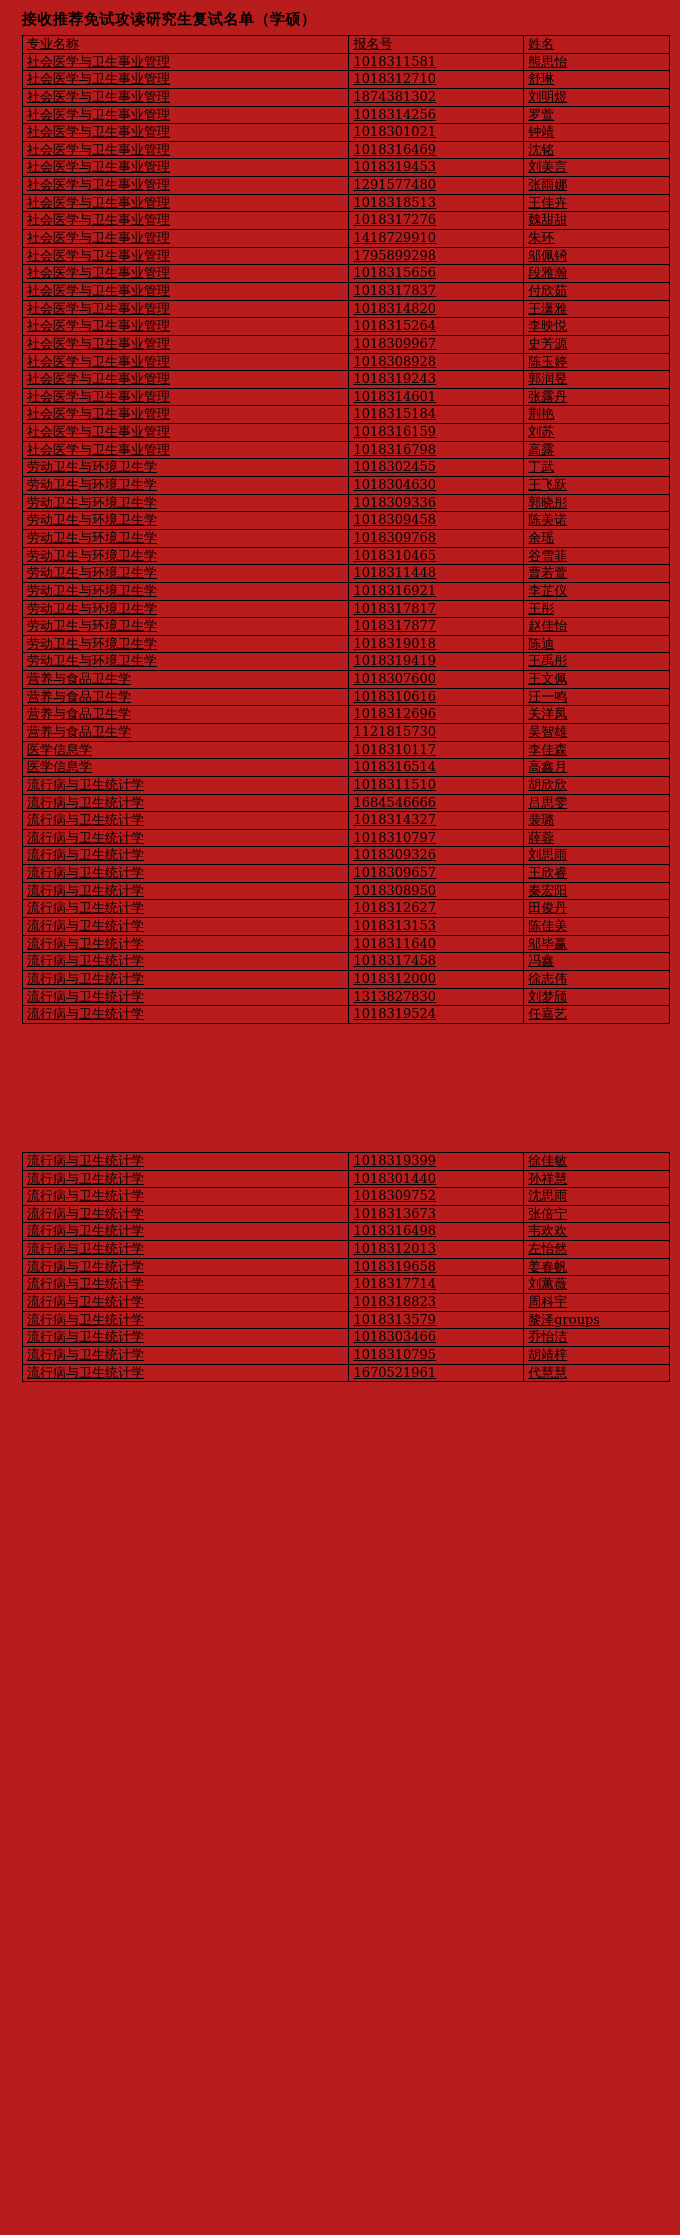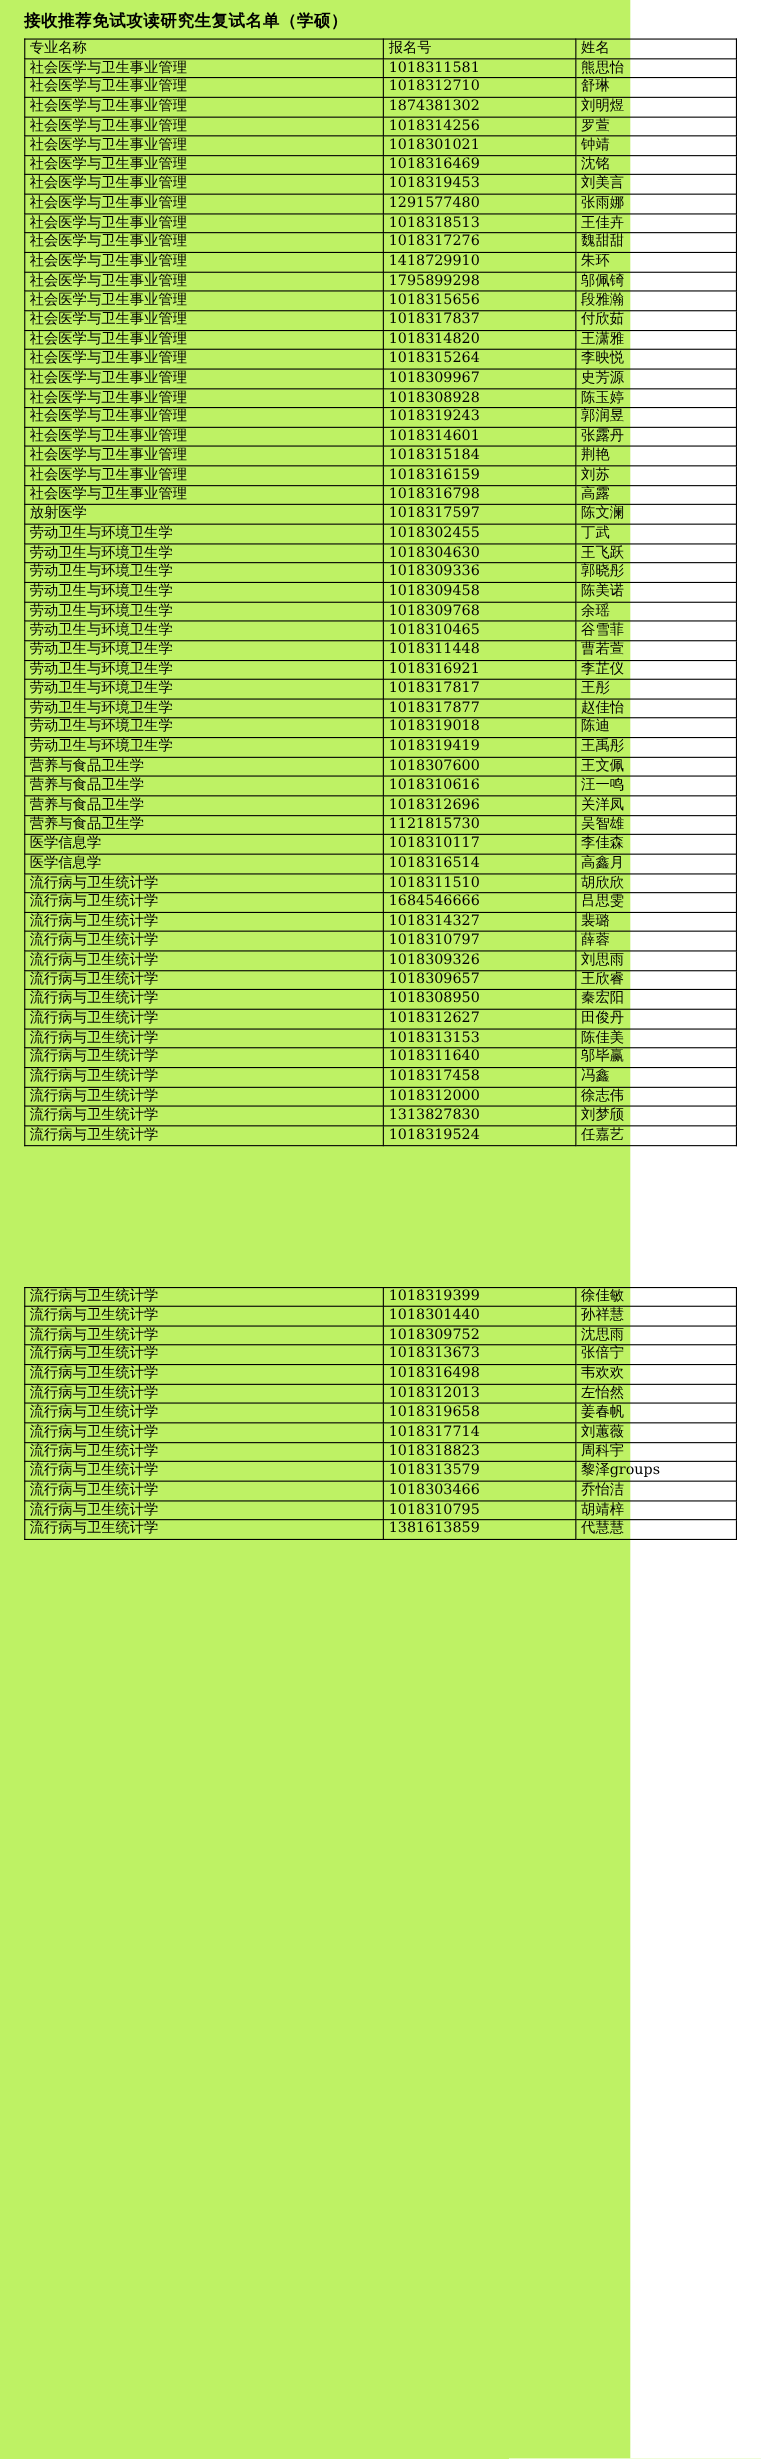--- a/index.html
+++ b/index.html
@@ -7,36 +7,37 @@
     padding: 0;
     background: #ffffff;
   }
   body {
     width: 692px;
     font-family: "DejaVu Sans", "Liberation Sans", sans-serif;
     color: #000000;
   }
   .page {
     position: relative;
-    width: 573px;
+    width: 680px;
     min-height: 2235px;
-    background: #bef264;
+    background: #b91c1c;
   }
   .doc-title {
     font-family: "DejaVu Serif", "Liberation Serif", serif;
     font-size: 15px;
     font-weight: 600;
     padding: 10px 0 6px 22px;
     letter-spacing: 0.5px;
   }
   table.roster {
     border-collapse: collapse;
     margin-left: 22px;
     width: 648px;
     table-layout: fixed;
+    text-decoration: underline;
   }
   table.roster td, table.roster th {
     border: 1px solid #000000;
     font-family: "DejaVu Serif", "Liberation Serif", serif;
     font-size: 13px;
     line-height: 1.05;
     padding: 1px 4px 2px 4px;
     text-align: left;
     white-space: nowrap;
     overflow: hidden;
@@ -185,25 +186,20 @@
           <td>社会医学与卫生事业管理</td>
           <td>1018316159</td>
           <td>刘苏</td>
         </tr>
         <tr>
           <td>社会医学与卫生事业管理</td>
           <td>1018316798</td>
           <td>高露</td>
         </tr>
         <tr>
-          <td>放射医学</td>
-          <td>1018317597</td>
-          <td>陈文澜</td>
-        </tr>
-        <tr>
           <td>劳动卫生与环境卫生学</td>
           <td>1018302455</td>
           <td>丁武</td>
         </tr>
         <tr>
           <td>劳动卫生与环境卫生学</td>
           <td>1018304630</td>
           <td>王飞跃</td>
         </tr>
         <tr>
@@ -423,19 +419,19 @@
           <td>1018303466</td>
           <td>乔怡洁</td>
         </tr>
         <tr>
           <td>流行病与卫生统计学</td>
           <td>1018310795</td>
           <td>胡靖梓</td>
         </tr>
         <tr>
           <td>流行病与卫生统计学</td>
-          <td>1381613859</td>
+          <td>1670521961</td>
           <td>代慧慧</td>
         </tr>
       </tbody>
   </table>
 
 </div>
 
 </body></html>

